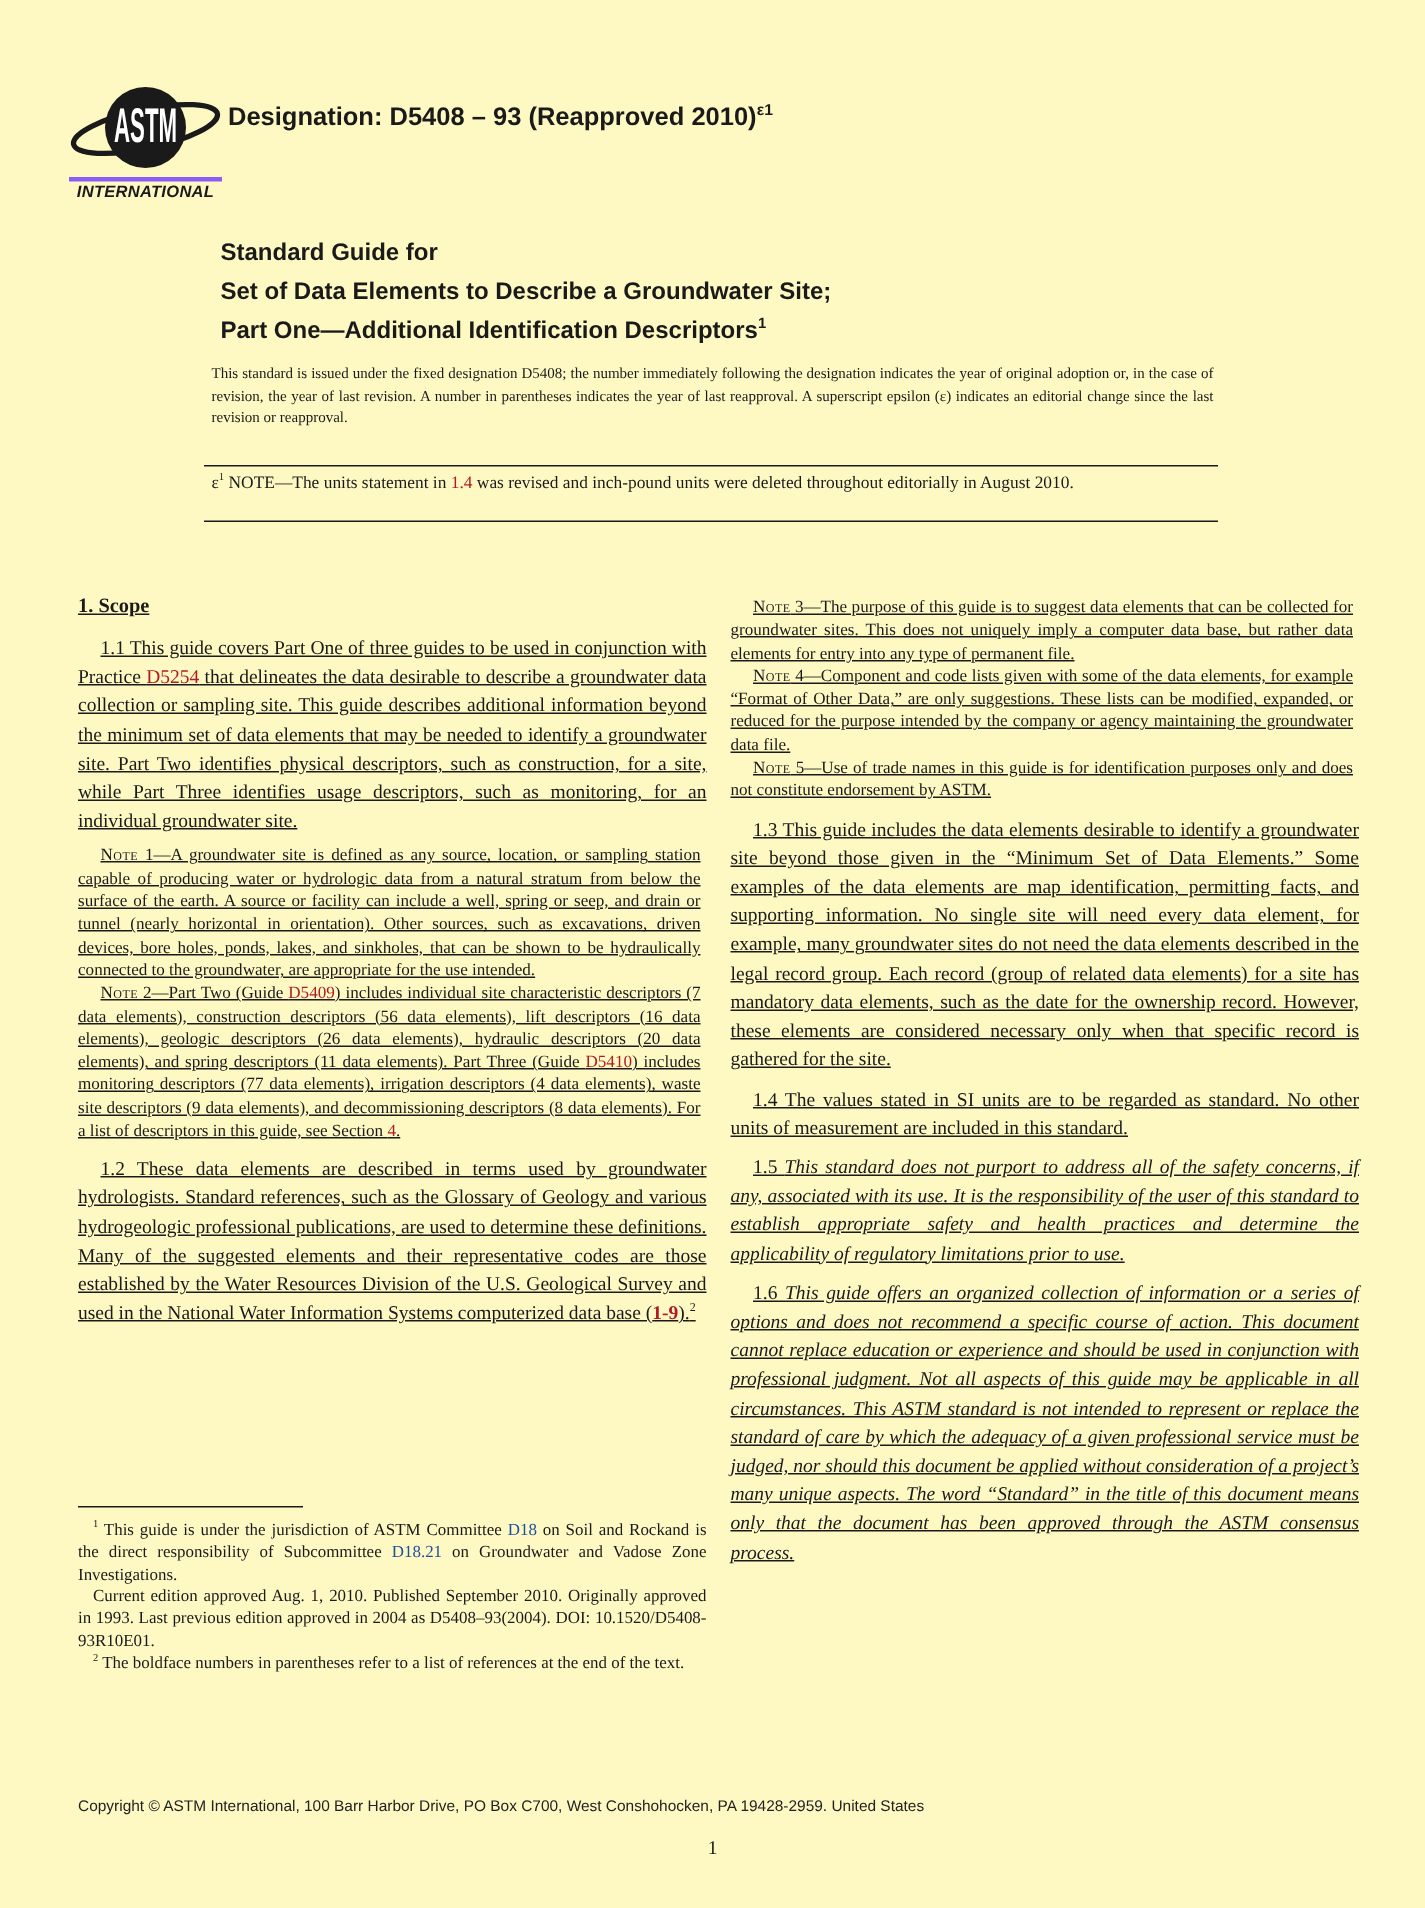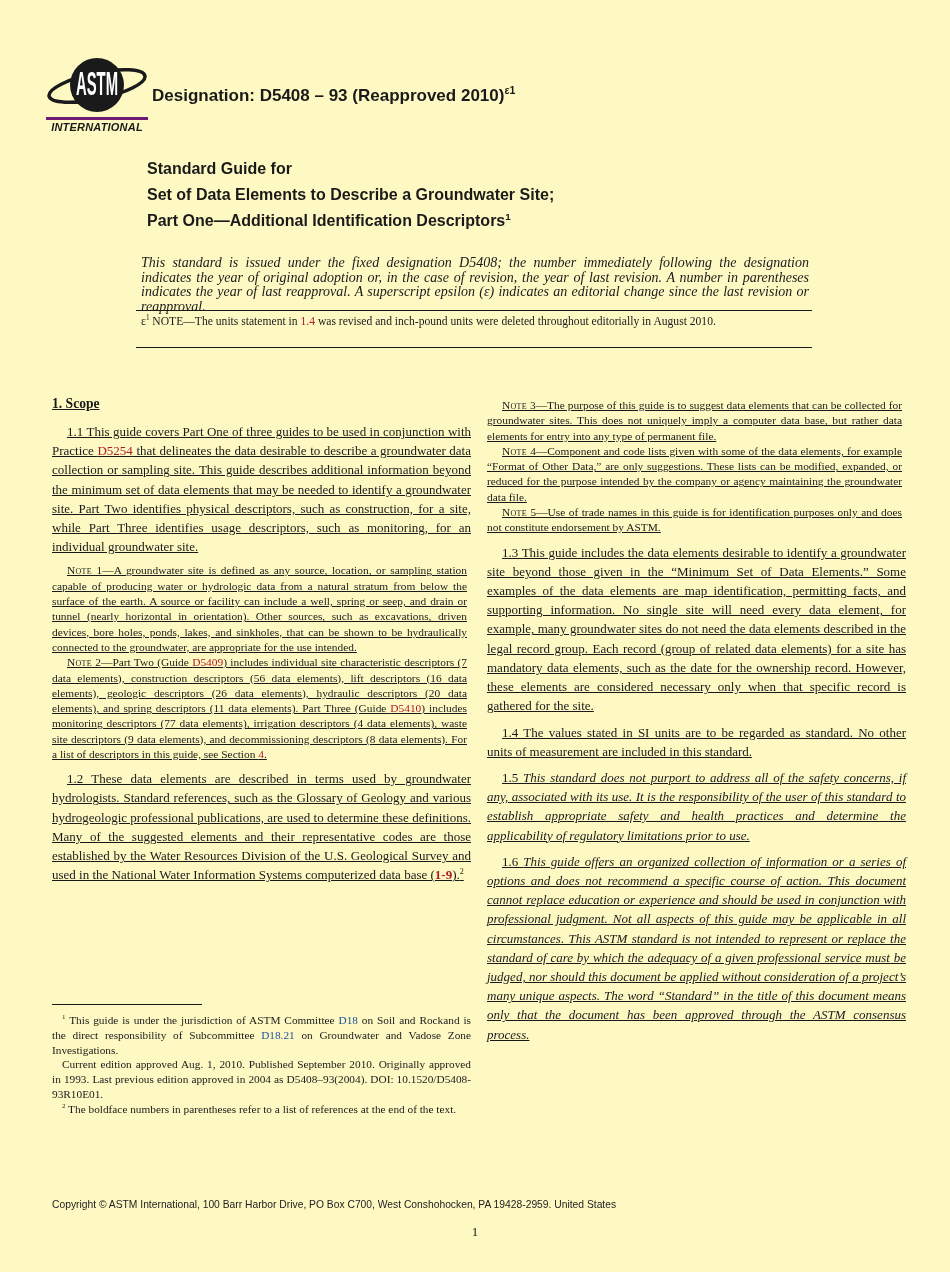--- a/index.html
+++ b/index.html
@@ -1,31 +1,31 @@
 <!DOCTYPE html>
 <html><head>
 <meta charset="utf-8">
 <style>
   html,body{margin:0;padding:0;background:#ffffff;}
   .page{position:relative;width:950px;height:1272px;background:#fef9c3;
         font-family:"Liberation Serif",serif;color:#1a1a1a;overflow:hidden;}
 
   
   .logo{position:absolute;left:46px;top:54px;width:102px;}
-  .logo-intl{border-top:3px solid #701a75;margin-top:-5px;padding-top:1px;
+  .logo-intl{border-top:3px solid #8b5cf6;margin-top:-5px;padding-top:1px;
              font-family:"Liberation Sans",sans-serif;font-style:italic;font-weight:bold;
              font-size:11px;letter-spacing:.2px;text-align:center;}
-  .designation{position:absolute;left:152px;top:86px;
+  .designation{position:absolute;left:152px;top:68px;
                font-family:"Liberation Sans",sans-serif;font-weight:bold;font-size:17px;}
   .title{position:absolute;left:147px;top:156px;
          font-family:"Liberation Sans",sans-serif;font-weight:bold;font-size:16px;line-height:26px;}
 
   
-  .issuance{position:absolute;left:141px;top:256px;width:668px;
-            font-size:14px;line-height:14.6px;text-align:justify;font-style:italic;}
+  .issuance{position:absolute;left:141px;top:243px;width:668px;
+            font-size:10px;line-height:14.6px;text-align:justify;}
   .rule{position:absolute;left:136px;width:676px;height:0;border-top:1.6px solid #1a1a1a;}
   .rule.top{top:310px}
   .rule.bottom{top:347px}
   .eps-note{position:absolute;left:141px;top:315px;width:668px;
             font-size:11.6px;line-height:14.8px;}
 
   
   .col{position:absolute;top:396px;width:419px;text-decoration:underline;}
   .col.left{left:52px}
   .col.right{left:487px}

